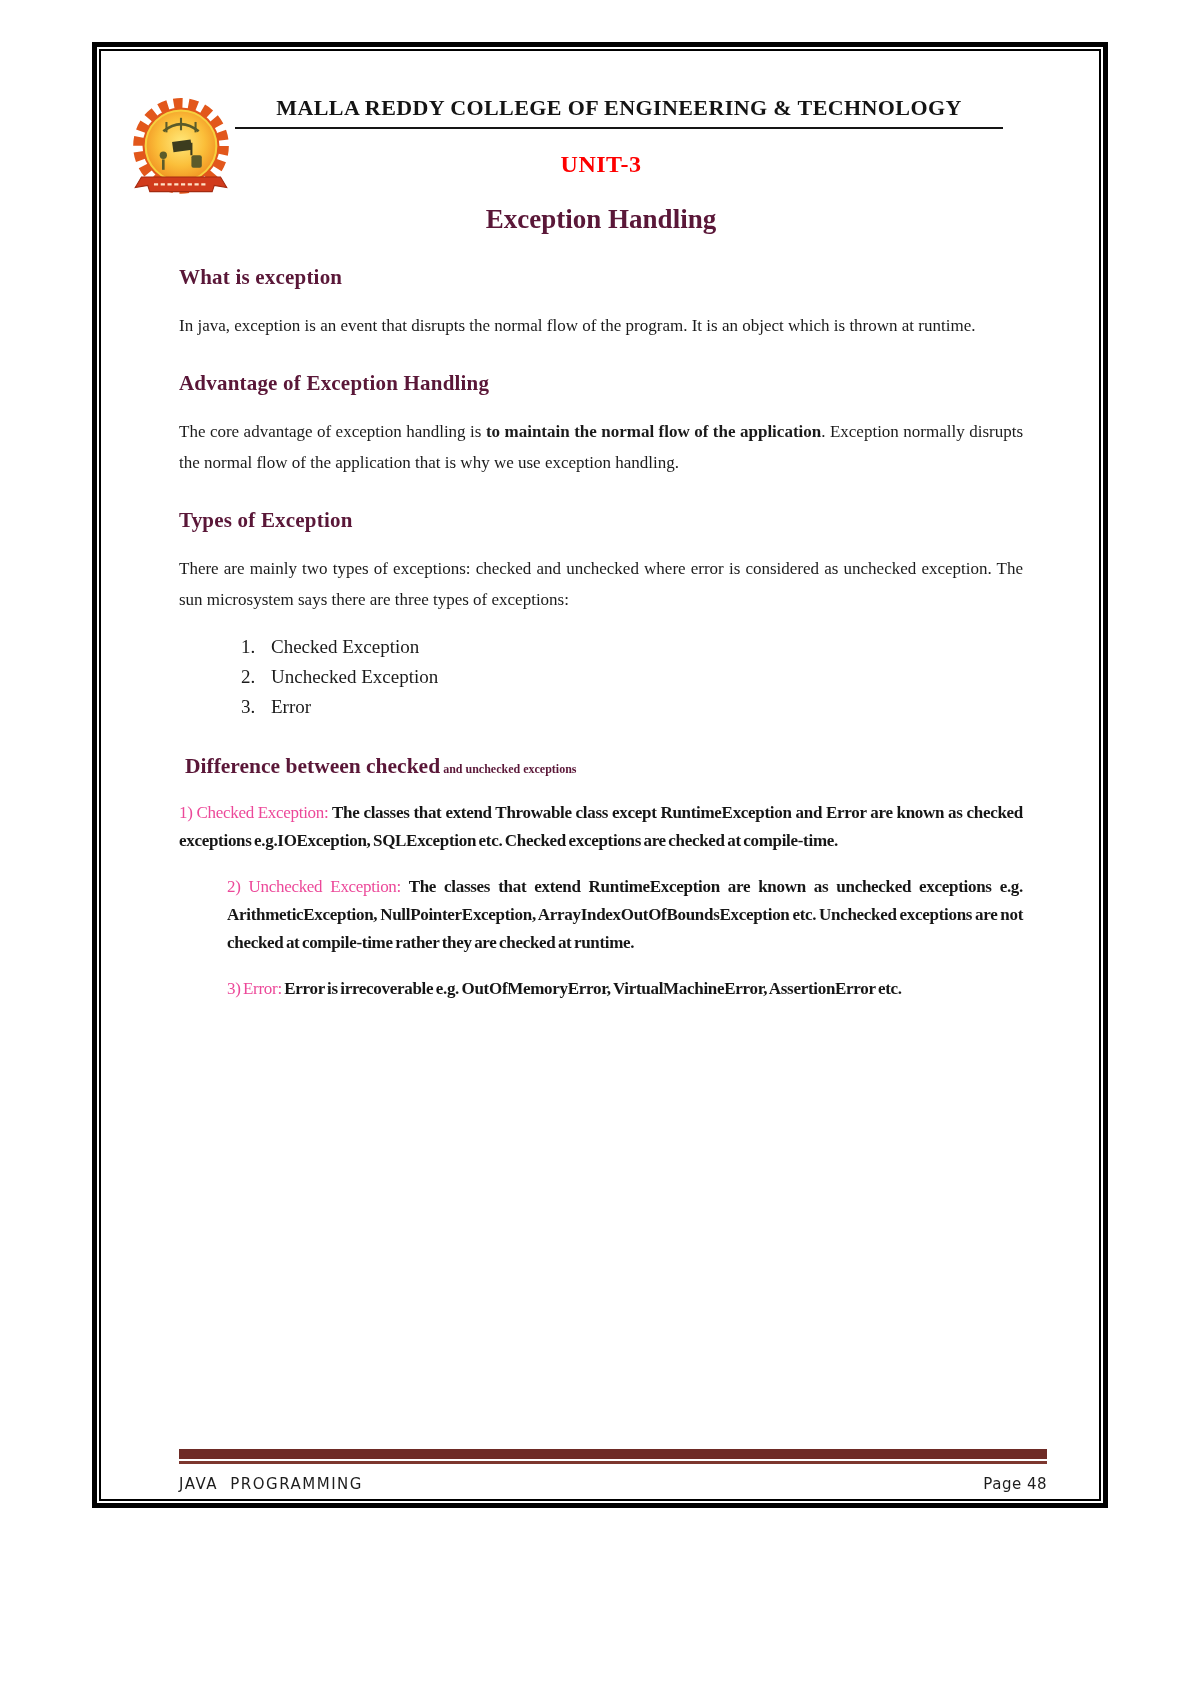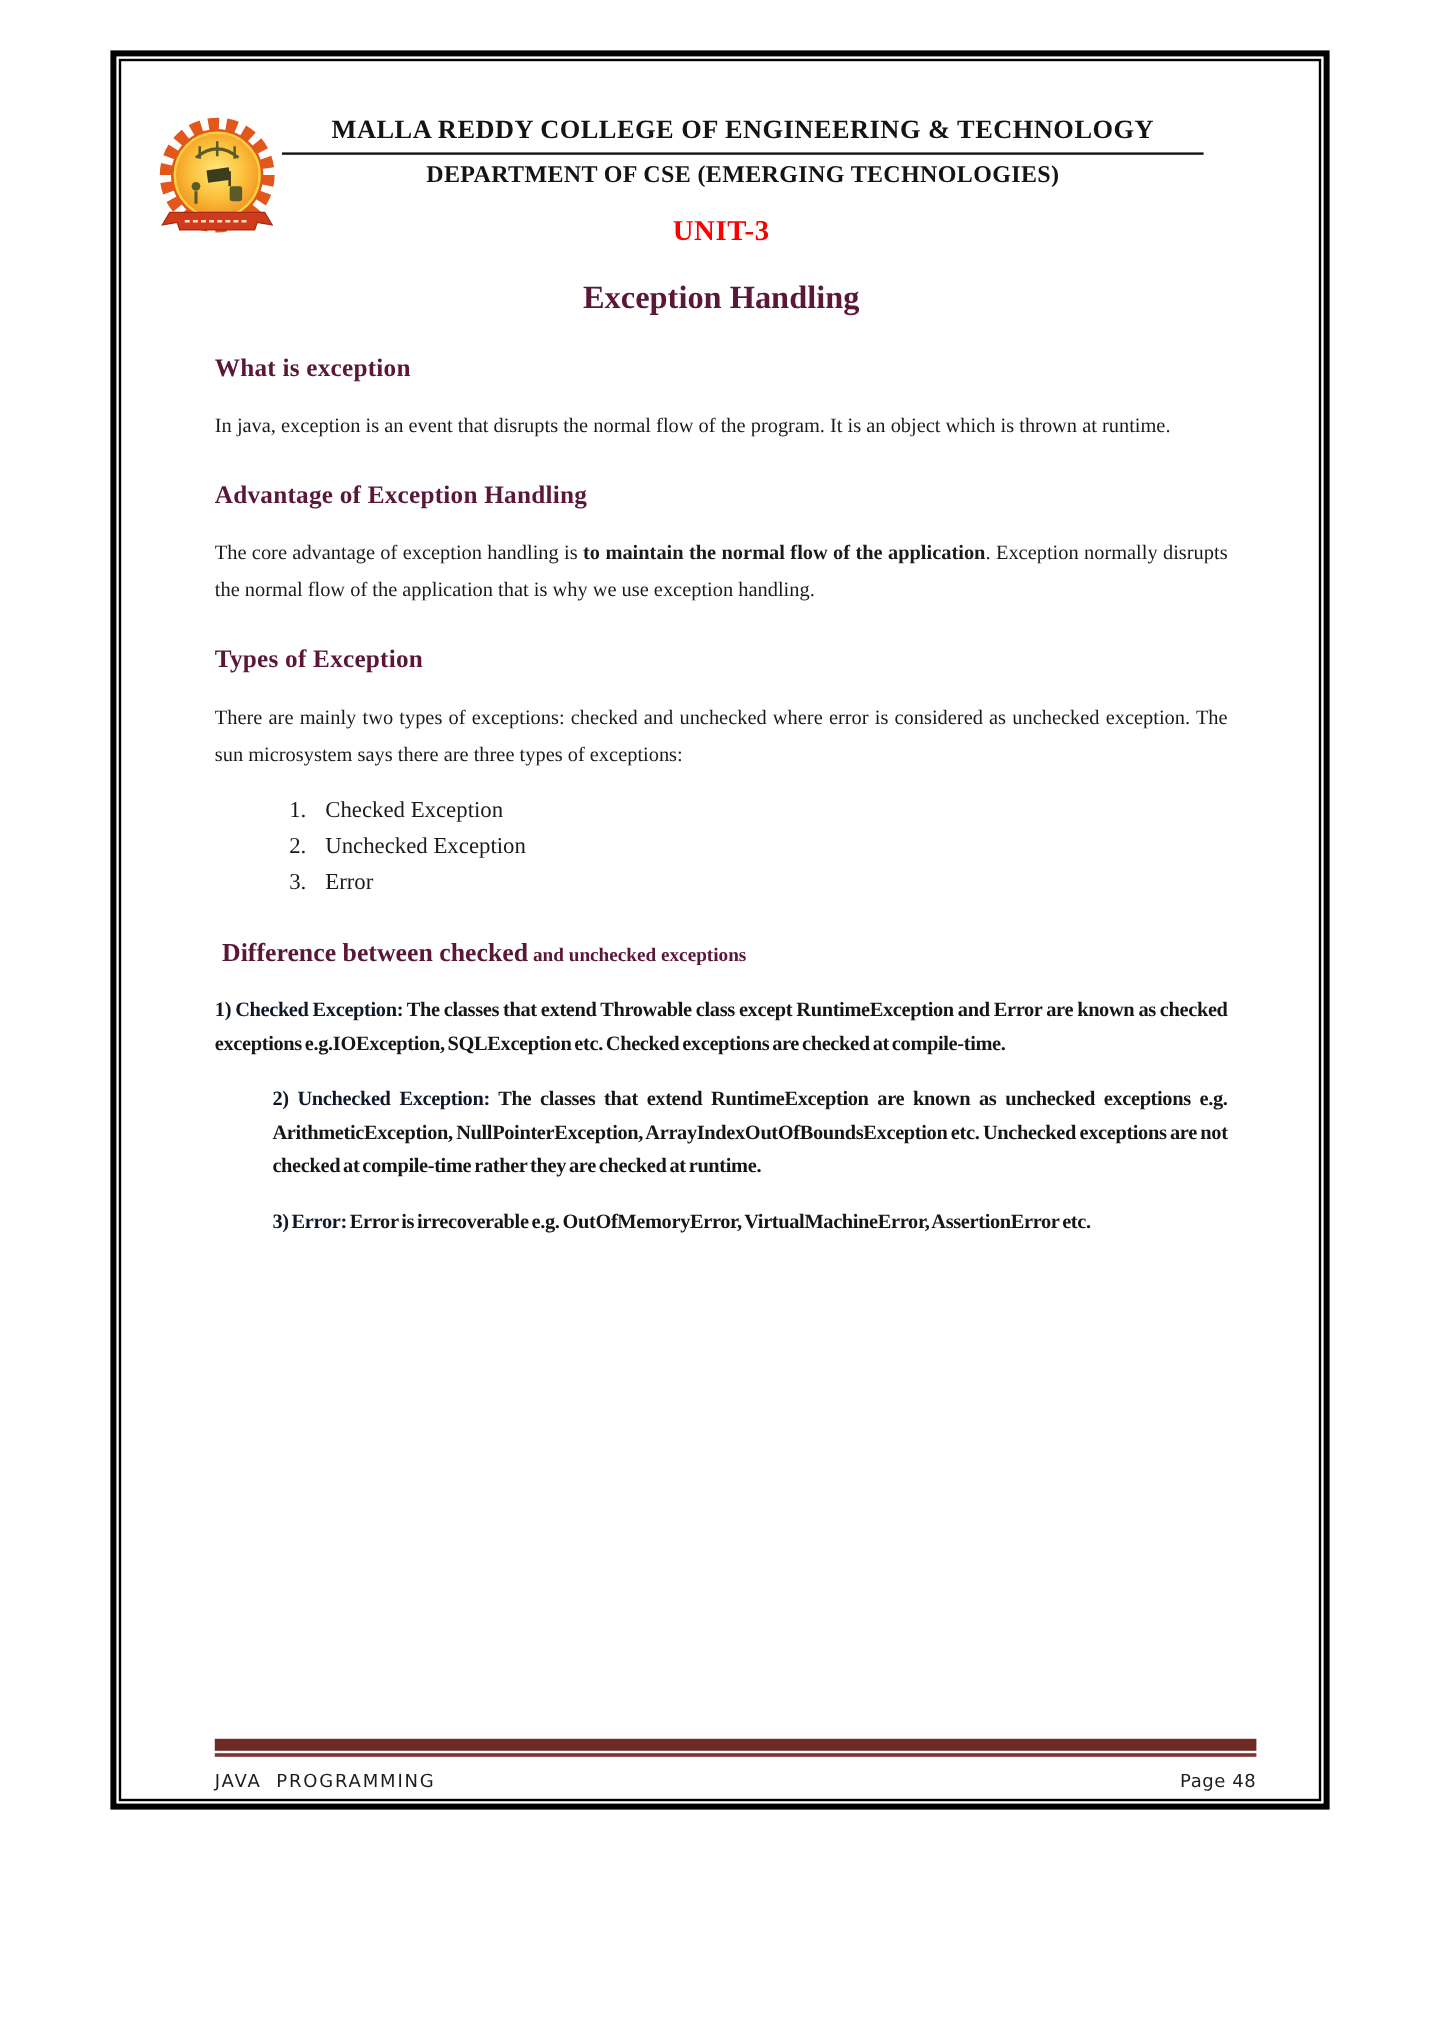--- a/index.html
+++ b/index.html
@@ -41,27 +41,27 @@
   .run-b{font-weight:bold;}
   .run-i{font-style:italic;}
   .run-n{font-weight:normal;}
   
   .type-list{margin-top:16px;}
   .type-item{font-size:19px;line-height:30px;padding-left:62px;}
   .type-num{display:inline-block;width:30px;}
   
   .diff-heading{margin:30px 0 0 6px;color:#5a1738;font-weight:bold;}
   .diff-heading .main{font-size:21.5px;}
-  .diff-heading .sub{font-size:16px;text-align:right;}
+  .diff-heading .sub{font-size:12px;text-align:right;}
   .diff-item{
     margin-top:20px;font-size:17px;line-height:28px;font-weight:bold;
     text-align:justify;word-spacing:-1.5px;letter-spacing:-.3px;color:#161616;
   }
   .diff-item + .diff-item{margin-top:18px;margin-left:48px;}
-  .diff-label{color:#0f172a;font-weight:bold;}
+  .diff-label{color:#ec4899;font-weight:normal;}
   
   .footer{position:absolute;left:78px;right:52px;top:1372px;margin-top:26px;}
   .rule-thick{height:10px;background:#6e2b26;}
   .rule-thin{height:3px;background:#7d372f;margin-top:2px;}
   .footer-row{
     display:flex;justify-content:space-between;margin-top:11px;
     font-family:"DejaVu Sans", sans-serif;font-size:15px;color:#1d1d1d;
   }
   .footer-course{letter-spacing:1.5px;word-spacing:6px;}
   .footer-page{letter-spacing:.5px;}
@@ -94,21 +94,20 @@
             <line x1="60" y1="44" x2="60" y2="56" stroke="#3c3c1e" stroke-width="2"></line>
             <circle cx="33" cy="56" r="3.5" fill="#5b5b2a"></circle>
             <line x1="33" y1="60" x2="33" y2="70" stroke="#5b5b2a" stroke-width="2.5"></line>
             <rect x="60" y="56" width="10" height="12" rx="2" fill="#5b5b2a"></rect>
             <path d="M12 77 L88 77 L94 87 L82 85 L80 91 L20 91 L18 85 L6 87 Z" fill="#d13b1c" stroke="#a32a10" stroke-width="1"></path>
             <line x1="24" y1="84" x2="76" y2="84" stroke="#ffe1c4" stroke-width="2" stroke-dasharray="4 2.5"></line>
           </svg>
         </div>
         <div class="header-text">
           <div class="college">MALLA REDDY COLLEGE OF ENGINEERING &amp; TECHNOLOGY</div>
-          <div class="dept">DEPARTMENT OF CSE (EMERGING TECHNOLOGIES)</div>
         </div>
       </div>
 
       <div class="unit-title">UNIT-3</div>
       <div class="doc-title">Exception Handling</div>
 
 
       <h2 class="sec-heading">What is exception</h2>
       <p class="para sec-para"><span class="run-n">In java, exception is an event that disrupts the normal flow of the program. It is an object which is thrown at runtime.</span></p>
 

